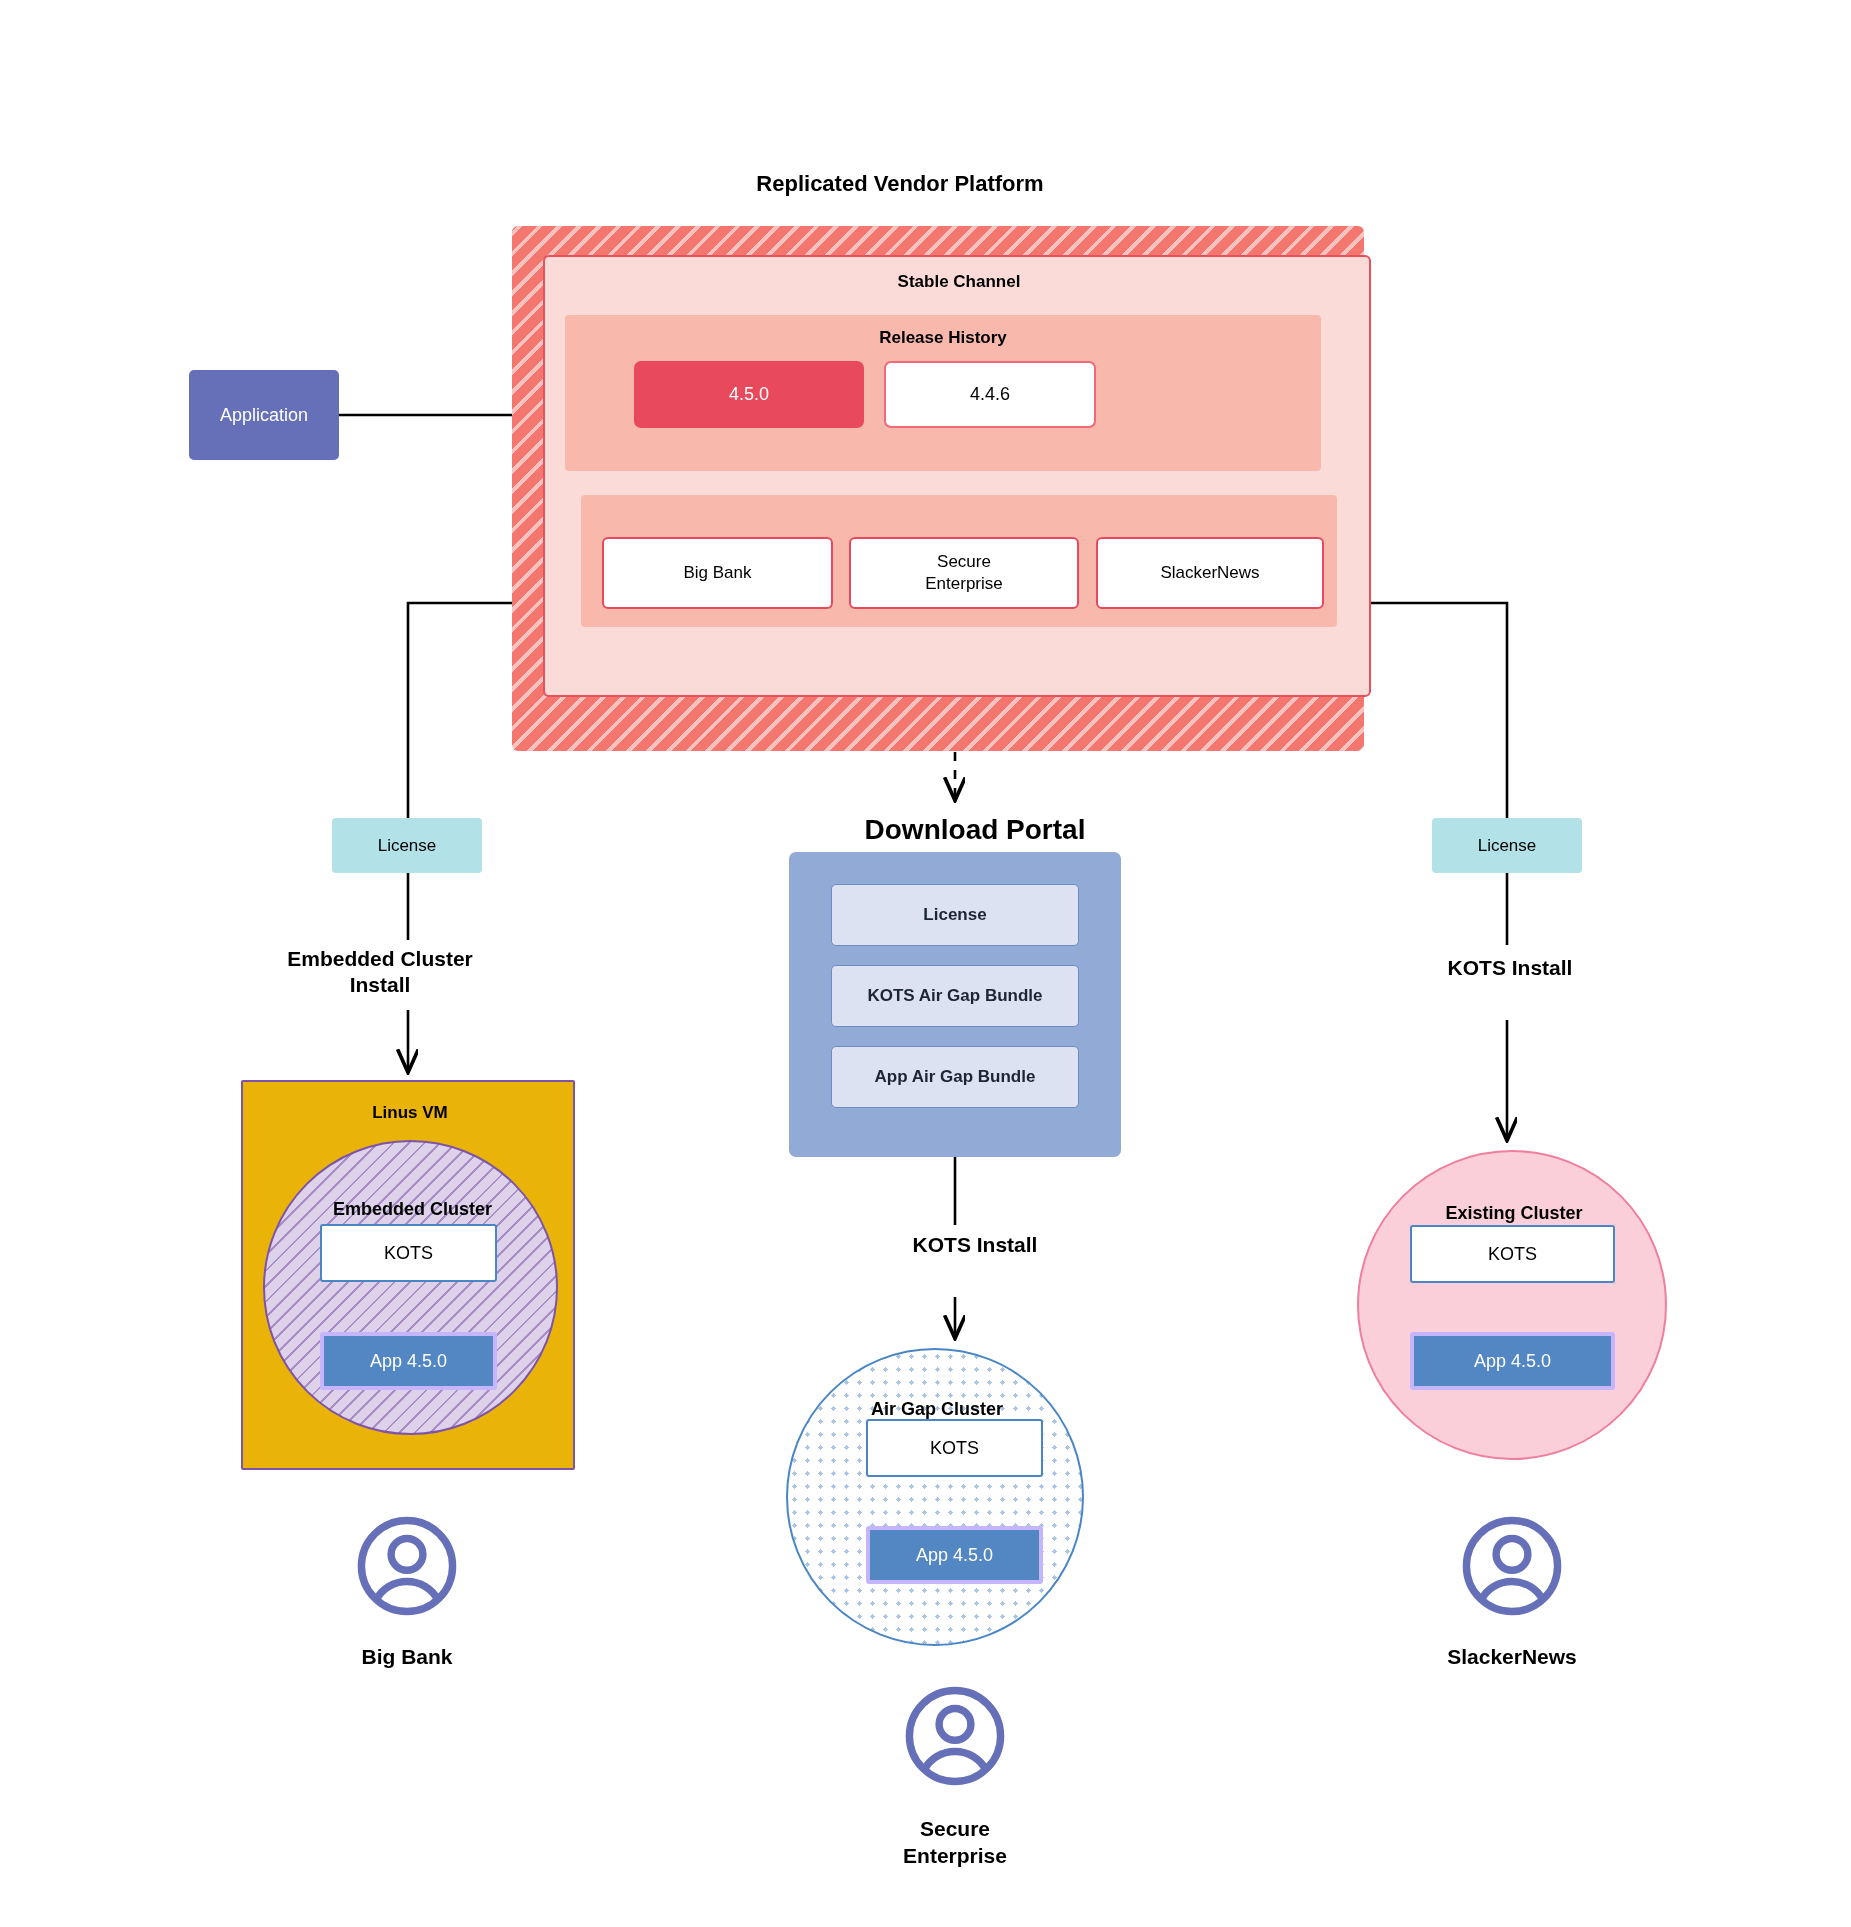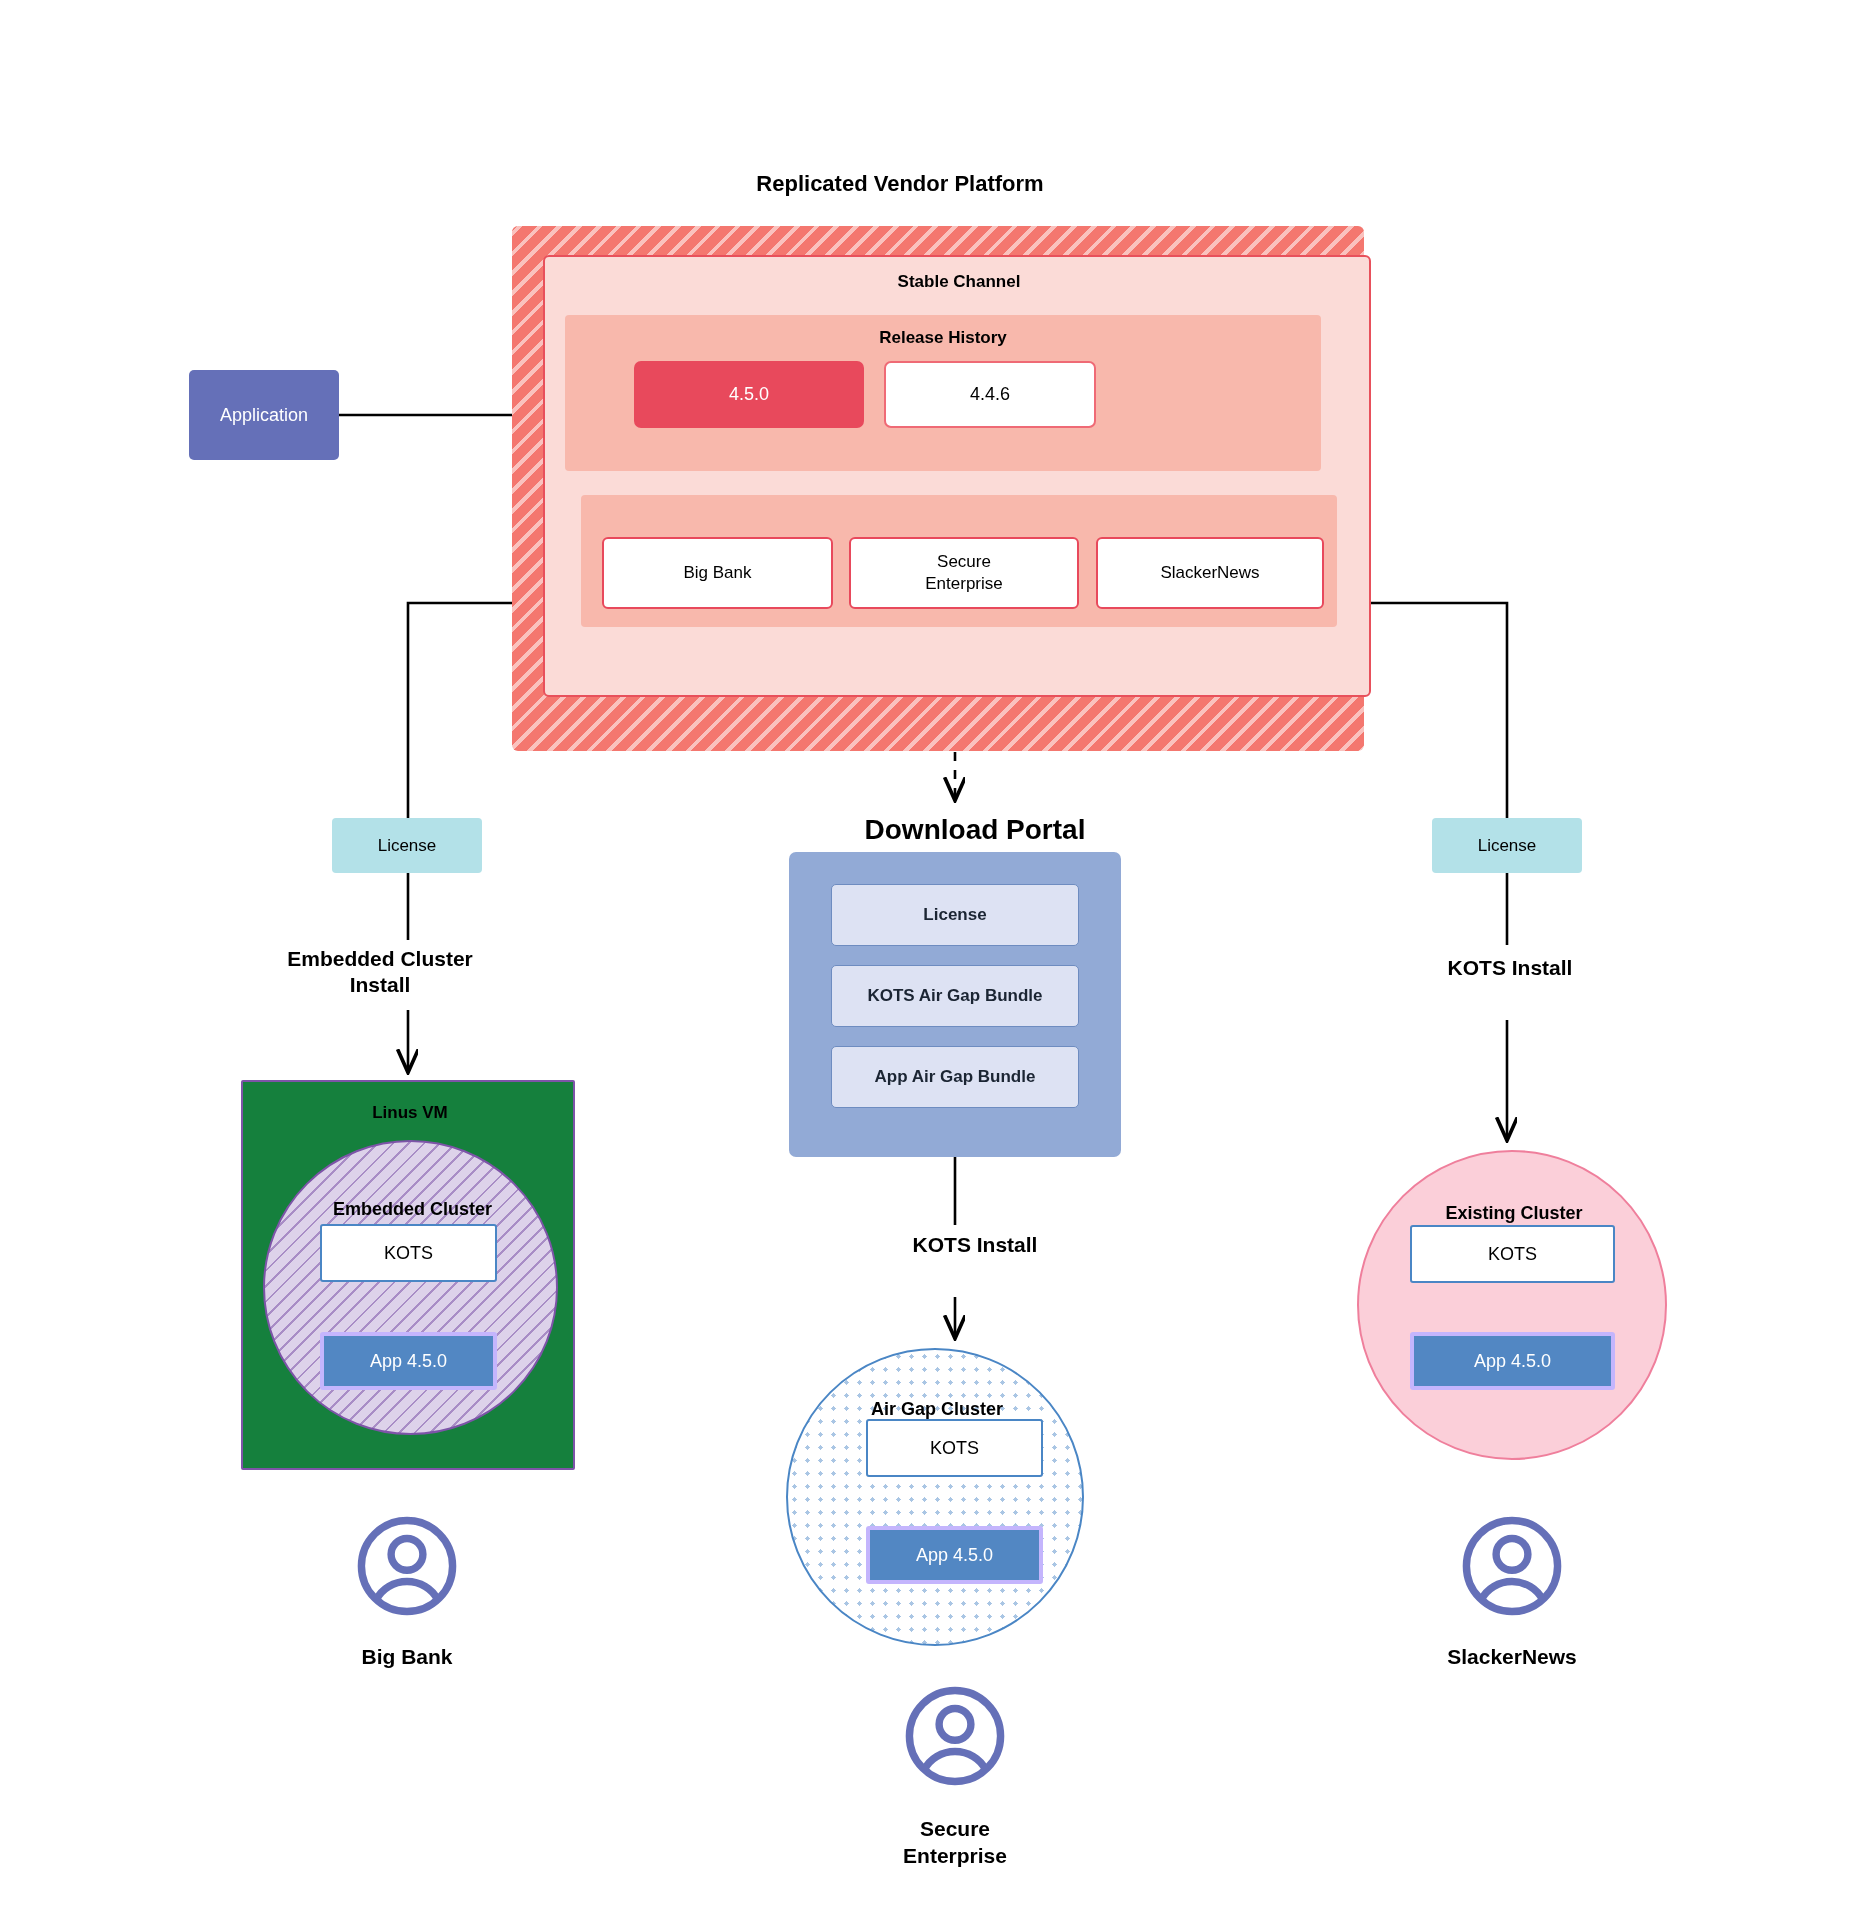--- a/index.html
+++ b/index.html
@@ -159,21 +159,21 @@
     display: flex; align-items: center; justify-content: center;
     font-size: 17px; font-weight: 600; color: #1b2533;
   }
   #portal-item-0 { top: 32px; }
   #portal-item-1 { top: 113px; }
   #portal-item-2 { top: 194px; }
 
   
   #linusvm-box {
     left: 241px; top: 1080px; width: 334px; height: 390px;
-    background: #15803d;
+    background: #eab308;
     border: 2px solid #7d54a8;
     border-radius: 2px;
   }
   #linusvm-title {
     left: 0; top: 20px; width: 334px;
     font-size: 17px; font-weight: 600;
   }
   #embedded-circle {
     left: 20px; top: 58px; width: 295px; height: 295px;
     border-radius: 50%;

